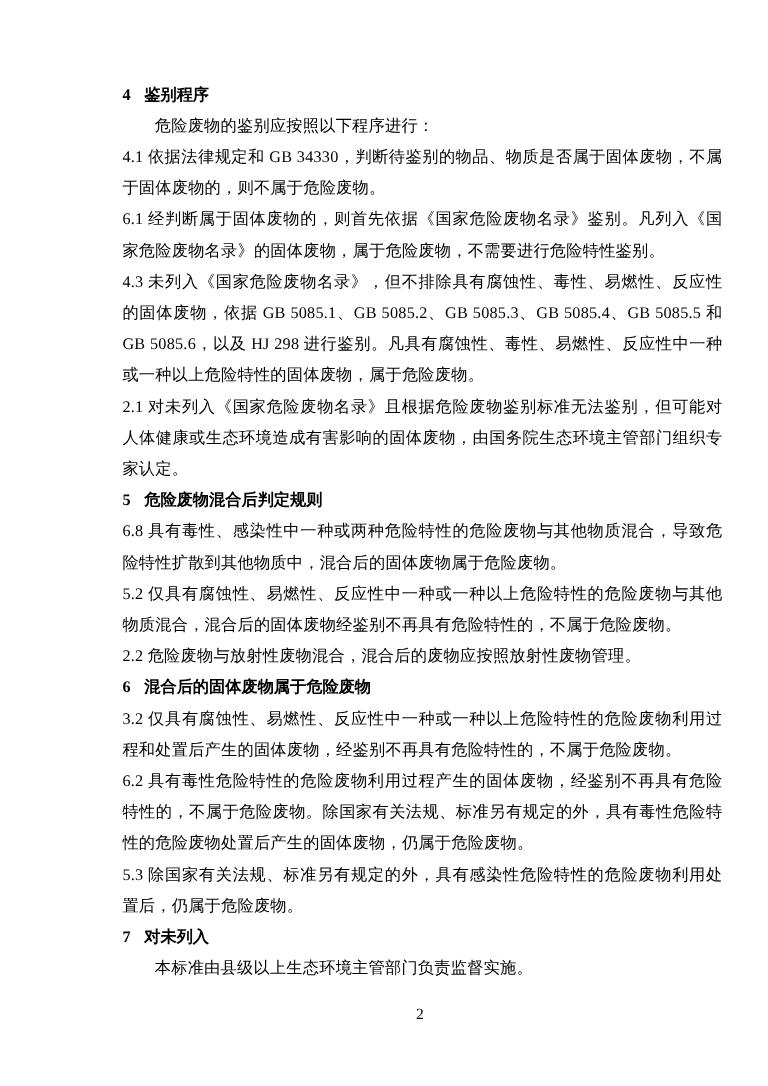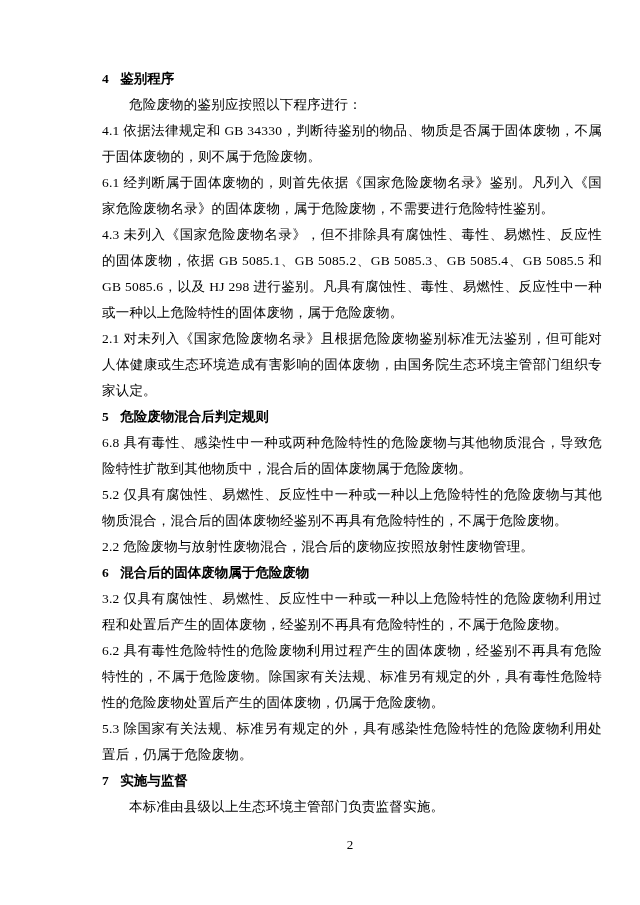--- a/index.html
+++ b/index.html
@@ -88,20 +88,20 @@
     <p class="para">2.2 危险废物与放射性废物混合，混合后的废物应按照放射性废物管理。</p>
 
     <h2 class="heading"><span class="num">6</span><span>混合后的固体废物属于危险废物</span></h2>
 
     <p class="para">3.2 仅具有腐蚀性、易燃性、反应性中一种或一种以上危险特性的危险废物利用过程和处置后产生的固体废物，经鉴别不再具有危险特性的，不属于危险废物。</p>
 
     <p class="para">6.2 具有毒性危险特性的危险废物利用过程产生的固体废物，经鉴别不再具有危险特性的，不属于危险废物。除国家有关法规、标准另有规定的外，具有毒性危险特性的危险废物处置后产生的固体废物，仍属于危险废物。</p>
 
     <p class="para">5.3 除国家有关法规、标准另有规定的外，具有感染性危险特性的危险废物利用处置后，仍属于危险废物。</p>
 
-    <h2 class="heading"><span class="num">7</span><span>实施与监督</span></h2>
+    <h2 class="heading"><span class="num">7</span><span>对未列入</span></h2>
 
     <p class="para-indent">本标准由县级以上生态环境主管部门负责监督实施。</p>
 
   </div>
 
   <div class="page-number">2</div>
 </div>
 
 </body></html>

